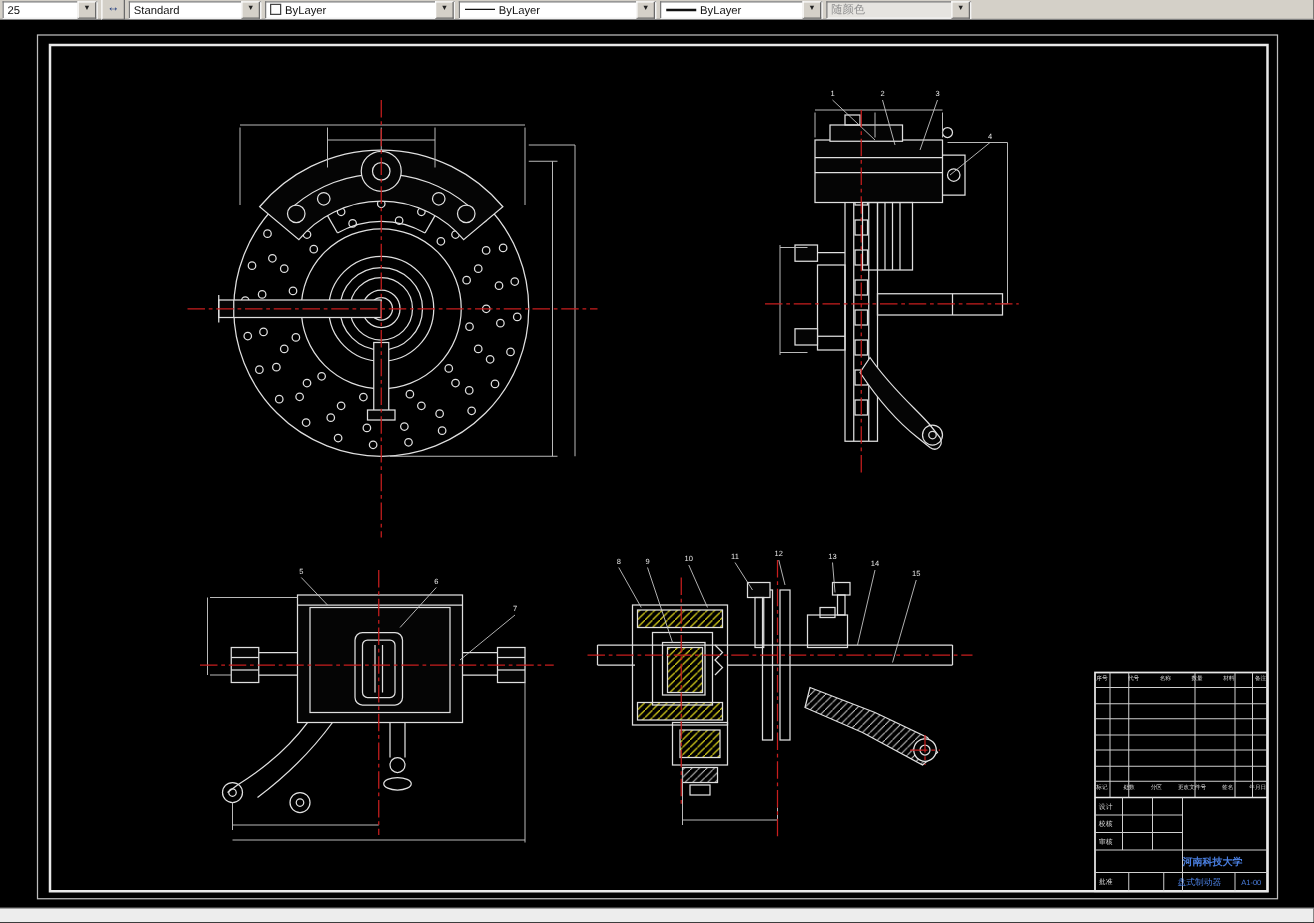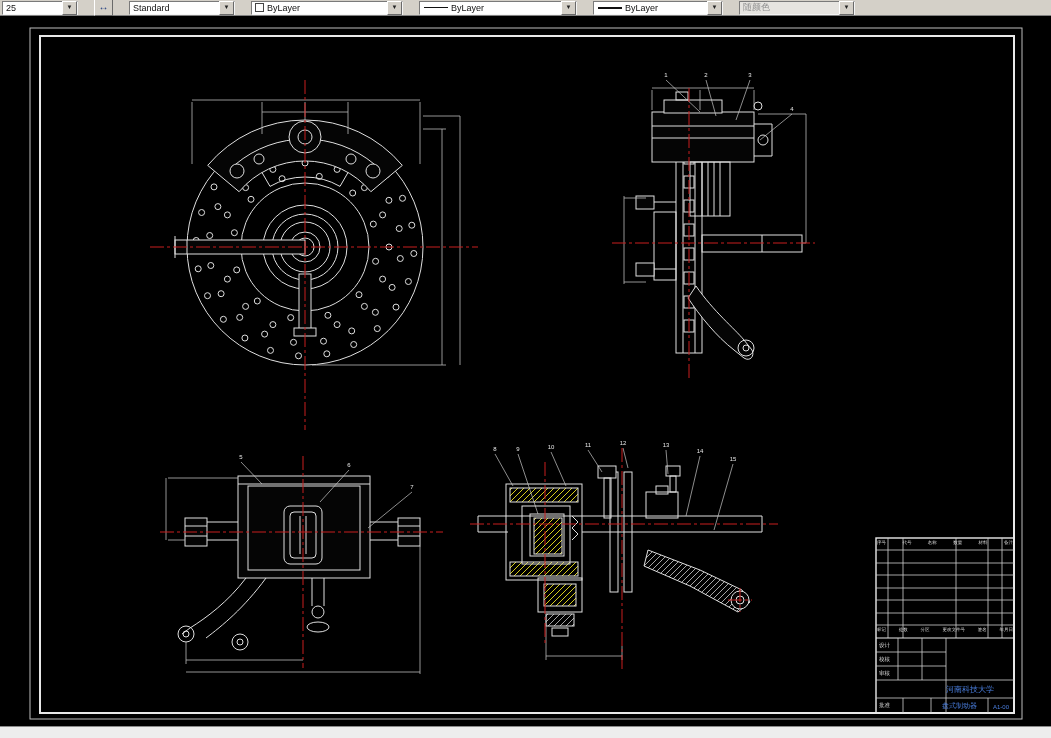--- a/index.html
+++ b/index.html
@@ -3,21 +3,21 @@
 <meta charset="utf-8">
 <style>
   html,body{margin:0;padding:0;}
   body{
     width:1051px;height:738px;background:#000;overflow:hidden;
     font-family:"Liberation Sans", sans-serif;
   }
   
   .toolbar{
     height:16px;background:#d4d0c8;border-bottom:1px solid #808080;
-    display:flex;align-items:center;gap:16px;padding:1px 0 1px 2px;box-sizing:border-box;
+    display:flex;align-items:center;gap:3px;padding:1px 0 1px 2px;box-sizing:border-box;
   }
   .combo{
     display:flex;align-items:center;height:14px;background:#fff;
     border:1px solid;border-color:#7a7a7a #f4f4f4 #f4f4f4 #7a7a7a;
     font-size:9px;color:#111;box-sizing:border-box;
   }
   .combo .field{flex:1;padding:0 3px;white-space:nowrap;overflow:hidden;}
   .combo .btn{
     width:13px;height:12px;background:#d4d0c8;margin:0;
     border:1px solid;border-color:#fff #6a6a6a #6a6a6a #fff;
@@ -440,18 +440,18 @@
     <span>处数</span>
     <span>分区</span>
     <span>更改文件号</span>
     <span>签名</span>
     <span>年月日</span>
   </div>
   <div class="tb-text" style="left:879px;top:626px;font-size:5.5px">设计</div>
   <div class="tb-text" style="left:879px;top:640px;font-size:5.5px">校核</div>
   <div class="tb-text" style="left:879px;top:654px;font-size:5.5px">审核</div>
   <div class="tb-text" style="left:879px;top:686px;font-size:5.5px">批准</div>
-  <div class="tb-text ctr blue" style="left:946px;top:666px;width:48px;height:15px;font-size:8px;font-weight:normal">河南科技大学</div>
+  <div class="tb-text ctr blue" style="left:946px;top:666px;width:48px;height:15px;font-size:8px;font-weight:bold">河南科技大学</div>
   <div class="tb-text ctr blue" style="left:931px;top:683px;width:57px;height:13px;font-size:7px">盘式制动器</div>
   <div class="tb-text ctr blue" style="left:988px;top:685px;width:26px;height:11px;font-size:6px">A1-00</div>
 </div>
 
 <div class="statusbar"></div>
 
 </body></html>

